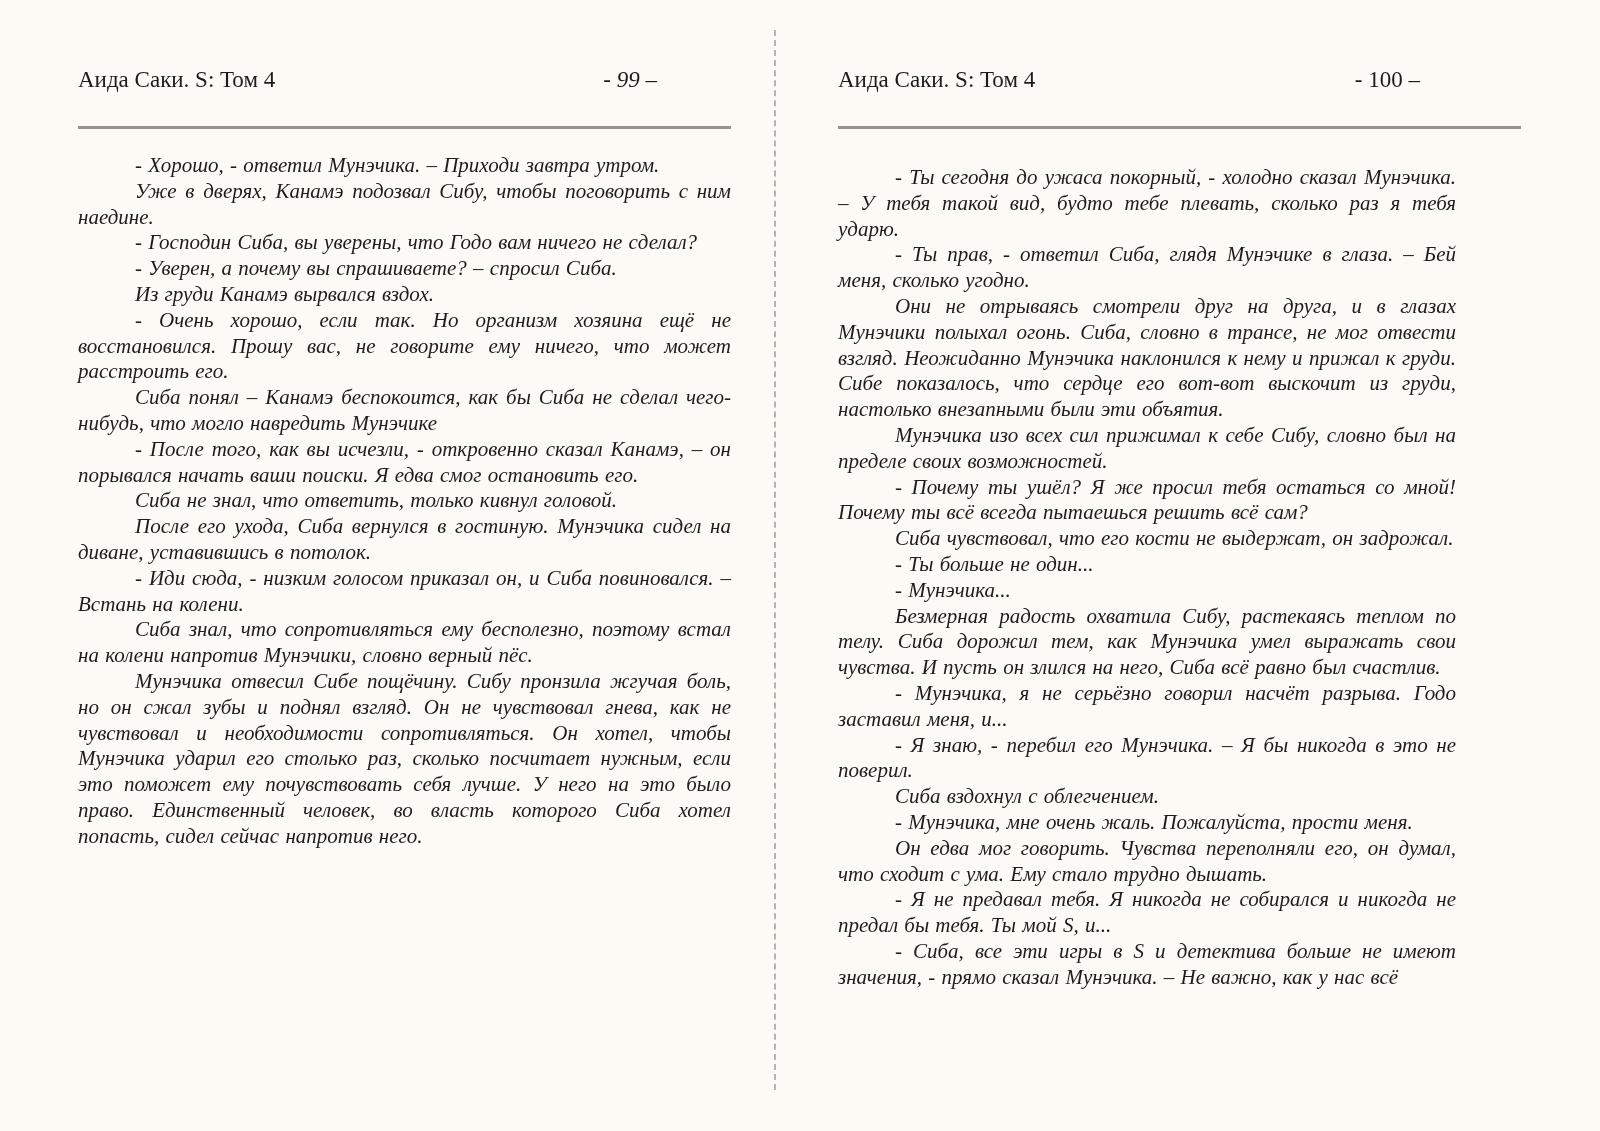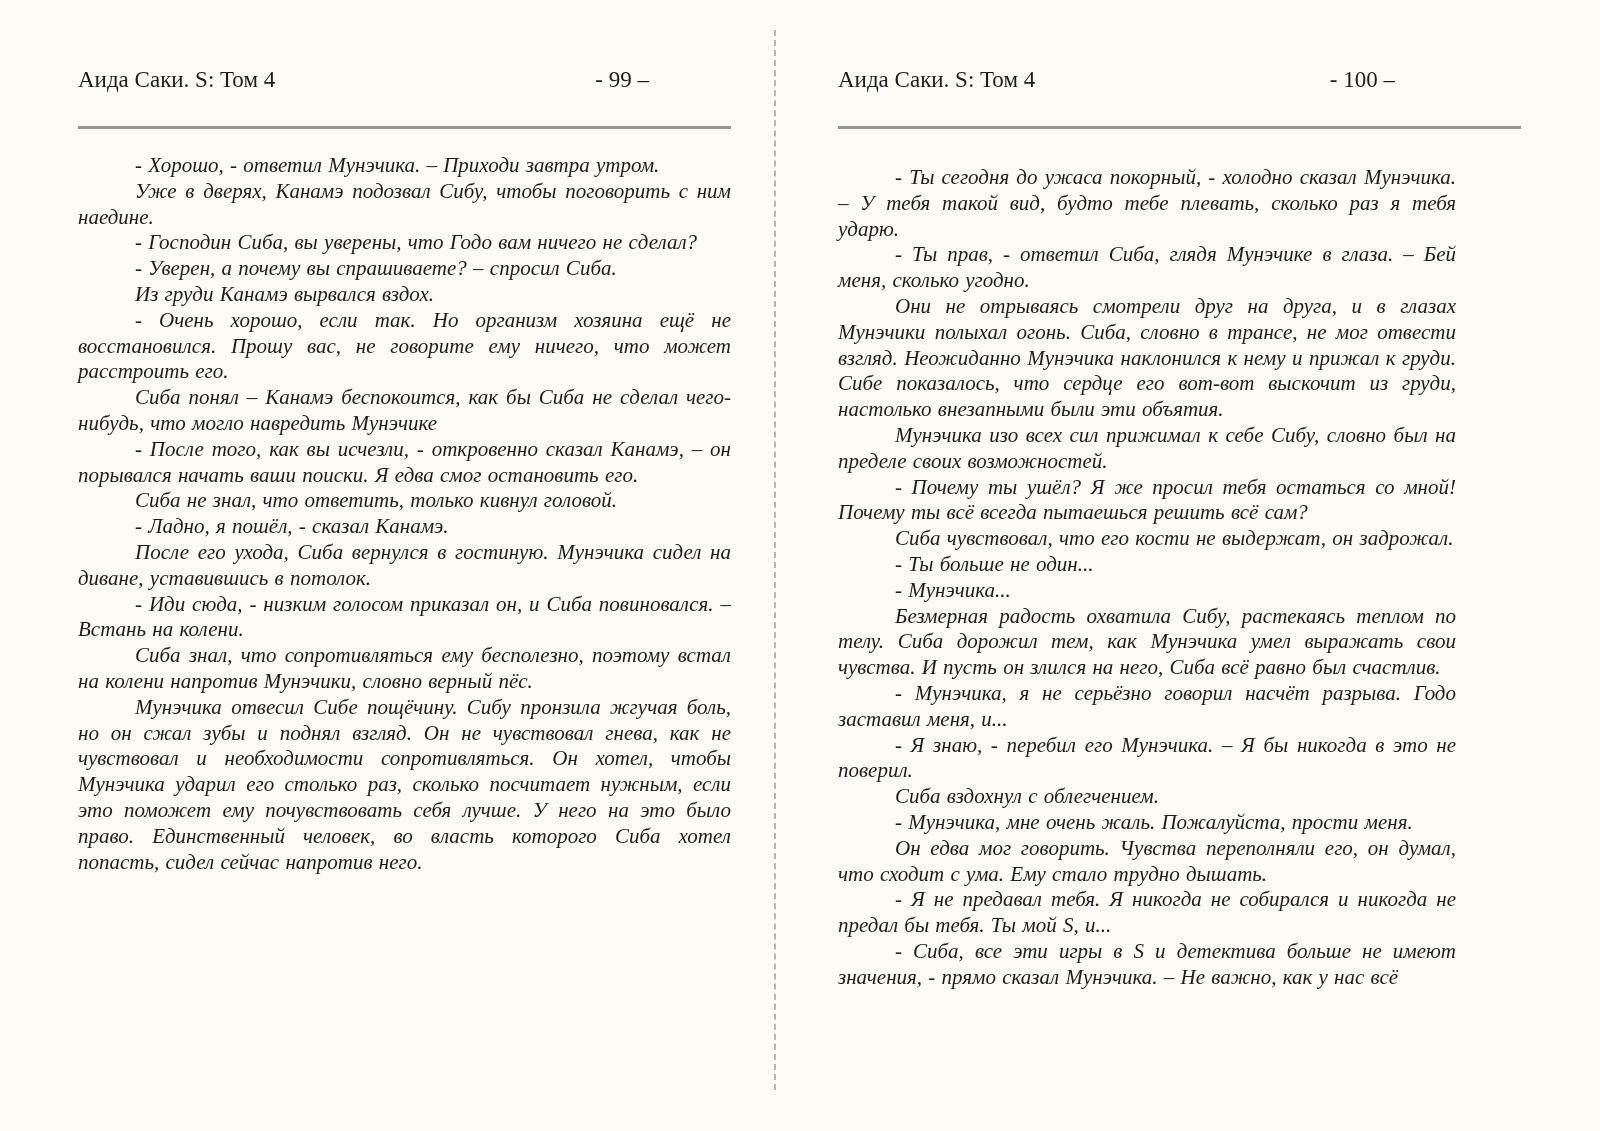--- a/index.html
+++ b/index.html
@@ -15,22 +15,22 @@
   .page{position:absolute;top:63px;}
   .page-left{left:78px;width:653px;}
   .page-right{left:838px;width:683px;}
   .page-header{position:relative;height:34px;}
   .page-title{
     font-size:23px;line-height:34px;white-space:nowrap;
   }
   .page-number{
     position:absolute;top:0;font-size:23px;line-height:34px;white-space:nowrap;
   }
-  .page-left .page-number{right:82px;}
-  .page-right .page-number{right:126px;}
+  .page-left .page-number{right:74px;font-style:italic;}
+  .page-right .page-number{right:101px;}
   .header-rule{
     border:none;margin:29px 0 0 0;height:3px;background:#95958a;
   }
   .page-body{margin-top:24px;}
   .page-right .page-body{width:618px;margin-top:36px;}
   .para{
     margin:0;
     font-size:21px;
     line-height:25.8px;
     text-align:justify;
@@ -58,21 +58,20 @@
     <div class="page-body">
         <p class="para">- Хорошо, - ответил Мунэчика. – Приходи завтра утром.</p>
         <p class="para">Уже в дверях, Канамэ подозвал Сибу, чтобы поговорить с ним наедине.</p>
         <p class="para">- Господин Сиба, вы уверены, что Годо вам ничего не сделал?</p>
         <p class="para">- Уверен, а почему вы спрашиваете? – спросил Сиба.</p>
         <p class="para">Из груди Канамэ вырвался вздох.</p>
         <p class="para">- Очень хорошо, если так. Но организм хозяина ещё не восстановился. Прошу вас, не говорите ему ничего, что может расстроить его.</p>
         <p class="para">Сиба понял – Канамэ беспокоится, как бы Сиба не сделал чего-нибудь, что могло навредить Мунэчике</p>
         <p class="para">- После того, как вы исчезли, - откровенно сказал Канамэ, – он порывался начать ваши поиски. Я едва смог остановить его.</p>
         <p class="para">Сиба не знал, что ответить, только кивнул головой.</p>
-        <p class="para">- Ладно, я пошёл, - сказал Канамэ.</p>
         <p class="para">После его ухода, Сиба вернулся в гостиную. Мунэчика сидел на диване, уставившись в потолок.</p>
         <p class="para">- Иди сюда, - низким голосом приказал он, и Сиба повиновался. – Встань на колени.</p>
         <p class="para">Сиба знал, что сопротивляться ему бесполезно, поэтому встал на колени напротив Мунэчики, словно верный пёс.</p>
         <p class="para">Мунэчика отвесил Сибе пощёчину. Сибу пронзила жгучая боль, но он сжал зубы и поднял взгляд. Он не чувствовал гнева, как не чувствовал и необходимости сопротивляться. Он хотел, чтобы Мунэчика ударил его столько раз, сколько посчитает нужным, если это поможет ему почувствовать себя лучше. У него на это было право. Единственный человек, во власть которого Сиба хотел попасть, сидел сейчас напротив него.</p>
       </div>
   </section>
 
   <div class="gutter-divider"></div>
 
   <section class="page page-right">

